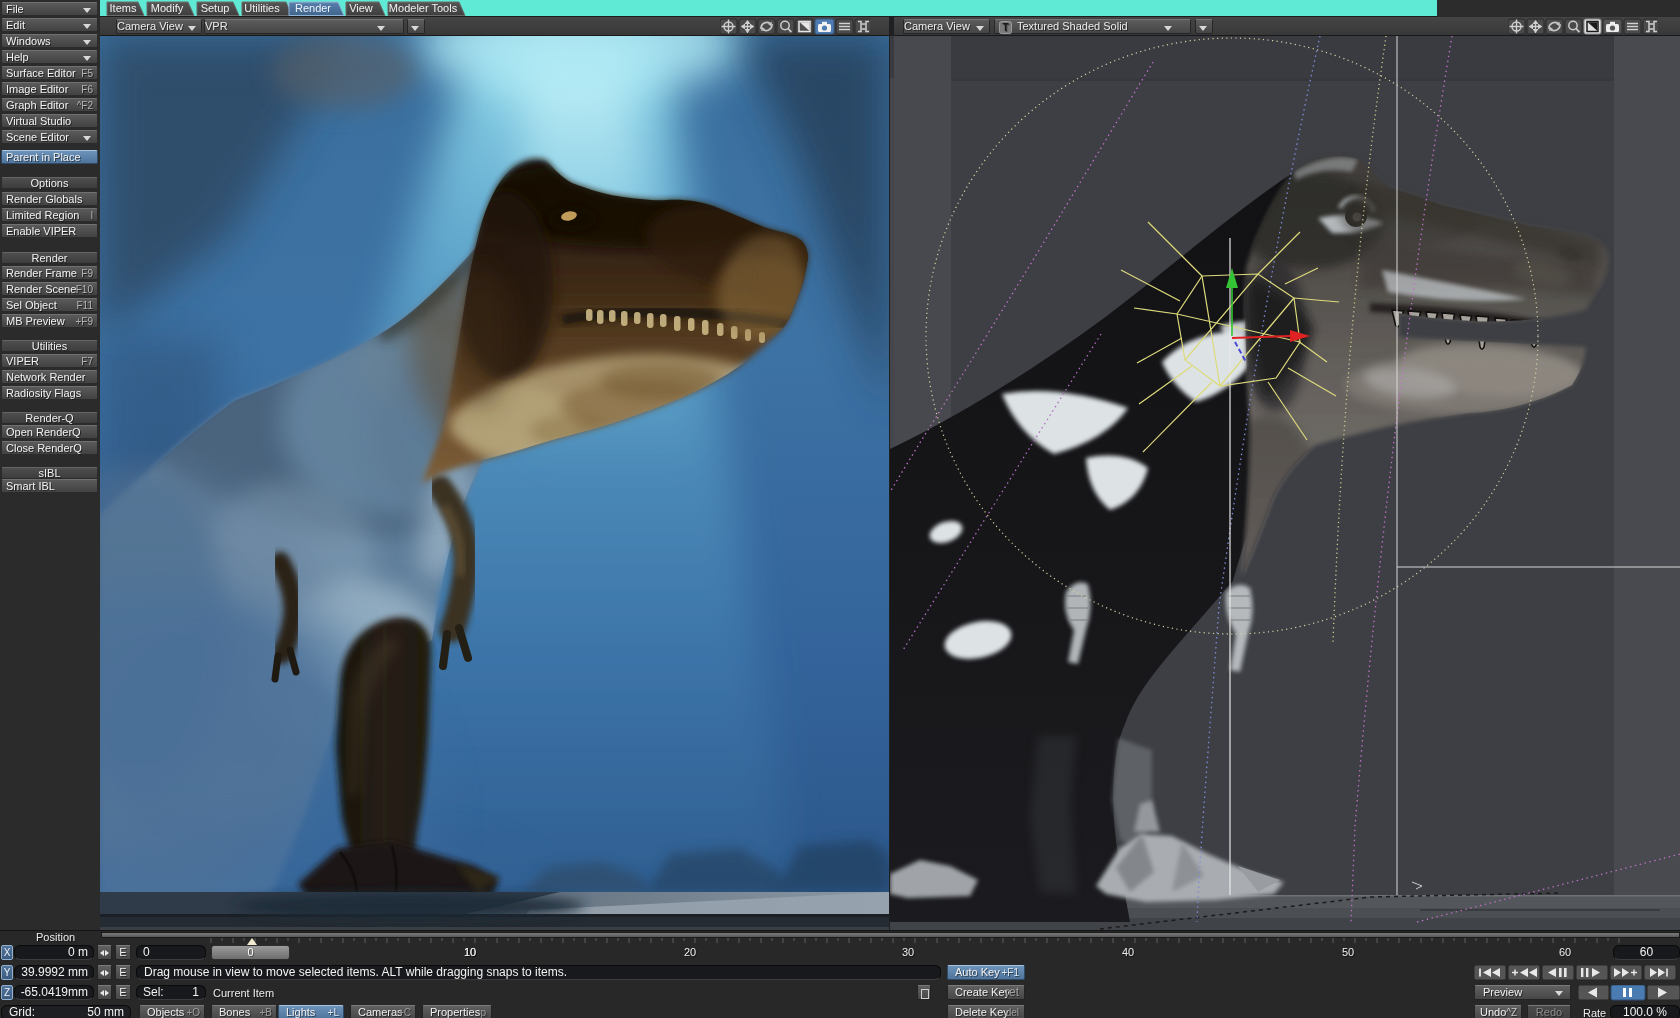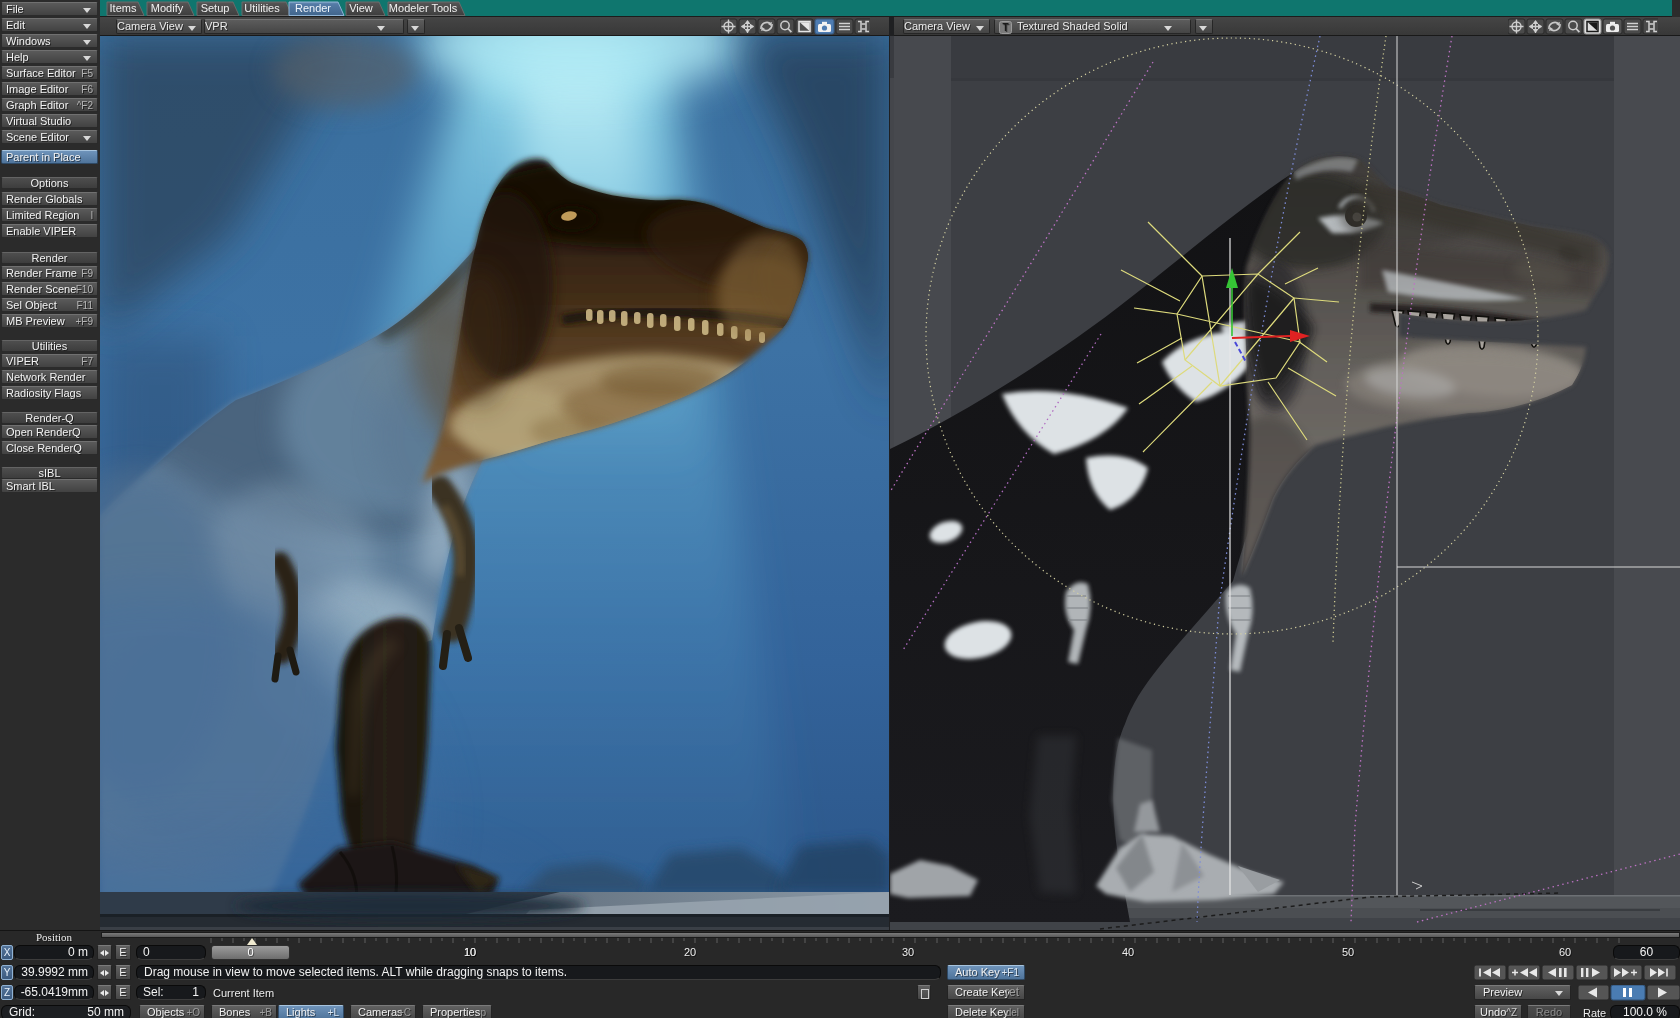--- a/index.html
+++ b/index.html
@@ -10,21 +10,21 @@
 .dd{position:absolute;right:6px;top:5px;width:0;height:0;border-left:4px solid transparent;border-right:4px solid transparent;border-top:5px solid #d8d8d8;}
 .blu{background:linear-gradient(#6e93ba,#4f749b)!important;border-color:#2f4a66!important;border-top-color:#a7c4de!important;}
 .hbtn{position:absolute;height:15px;box-sizing:border-box;background:linear-gradient(#5c5c5c,#454545);border:1px solid #262626;border-top-color:#757575;border-radius:2px;color:#ececec;font-size:11px;line-height:13px;text-shadow:1px 1px 0 rgba(0,0,0,.5);white-space:nowrap;}
 .fld{position:absolute;box-sizing:border-box;background:#17191c;border:1px solid #0a0a0a;border-bottom-color:#3c3c3c;border-radius:6px;color:#f2f2f2;font-size:12px;line-height:13px;white-space:nowrap;}
 .bbtn{position:absolute;box-sizing:border-box;background:linear-gradient(#606060,#474747);border:1px solid #232323;border-top-color:#7a7a7a;border-radius:2px;color:#f0f0f0;font-size:11px;line-height:13px;text-shadow:1px 1px 0 rgba(0,0,0,.5);white-space:nowrap;}
 .xyz{position:absolute;box-sizing:border-box;width:12px;height:15px;background:linear-gradient(#54749a,#3c5a7e);border:1px solid #8fb2d4;border-radius:2px;color:#e8f2fc;font-size:10px;line-height:13px;text-align:center;}
 .lbl{position:absolute;color:#ececec;font-size:11px;white-space:nowrap;text-shadow:1px 1px 0 rgba(0,0,0,.5);}
 </style></head>
 <body>
 <div id="root">
-<div class="a" style="left:0;top:0;width:1672px;height:17px;background:#0f766e;border-bottom:1px solid #1c1c1c;box-sizing:border-box;">
+<div class="a" style="left:0;top:0;width:1437px;height:17px;background:#5eead4;border-bottom:1px solid #1c1c1c;box-sizing:border-box;">
 <svg width="1680" height="17" style="position:absolute;left:0;top:0">
 <defs>
 <linearGradient id="tg" x1="0" y1="0" x2="0" y2="1">
             <stop offset="0" stop-color="#5c5c5c"></stop>
             <stop offset="0.12" stop-color="#525252"></stop>
             <stop offset="1" stop-color="#3e3e3e"></stop>
           </linearGradient>
 <linearGradient id="tgs" x1="0" y1="0" x2="0" y2="1">
             <stop offset="0" stop-color="#6d93b9"></stop>
             <stop offset="0.15" stop-color="#547ba6"></stop>
@@ -434,21 +434,21 @@
 <path d="M290,265 L231,234 M287,278 L244,272 M292,302 L247,327 M302,330 L249,368 M322,346 L253,416 M312,240 L258,186 M395,248 L428,232 M404,262 L449,266 M408,305 L437,326 M398,332 L446,360 M378,346 L417,404 M368,238 L410,196"></path>
 </g>
 
 <path d="M342,300 L342,250" stroke="#35c435" stroke-width="1.6"></path>
 <path d="M336,252 L348,252 L342,232 Z" fill="#35c435"></path>
 <path d="M342,302 L400,300" stroke="#e02222" stroke-width="2"></path>
 <path d="M400,294 L400,306 L420,300 Z" fill="#e02222"></path>
 <path d="M345,306 L356,326" stroke="#4848d8" stroke-width="2" stroke-dasharray="5,3"></path>
 </svg>
 <div class="a" style="left:0;top:930px;width:1680px;height:88px;background:#282828;border-top:1px solid #141414;box-sizing:border-box;">
-<div class="lbl" style="left:36px;top:0px;font-family:Liberation Serif, serif;">Position</div>
+<div class="lbl" style="left:36px;top:0px;">Position</div>
 <div class="a" style="left:101px;top:1px;width:1579px;height:6px;background:linear-gradient(#7a7a7a,#585858);border:1px solid #1a1a1a;box-sizing:border-box;"></div>
 <svg width="1480" height="24" style="position:absolute;left:200px;top:6px">
 <g stroke="#5f5f5f" stroke-width="1">
 <path d="M11,1 v5 M22,1 v3 M33,1 v5 M44,1 v3 M55,1 v5 M66,1 v3 M77,1 v5 M88,1 v3 M99,1 v5 M110,1 v3 M121,1 v5 M132,1 v3 M143,1 v5 M154,1 v3 M165,1 v5 M176,1 v3 M187,1 v5 M198,1 v3 M209,1 v5 M220,1 v3 M231,1 v5 M242,1 v3 M253,1 v5 M264,1 v3 M275,1 v5 M286,1 v3 M297,1 v5 M308,1 v3 M319,1 v5 M330,1 v3 M341,1 v5 M352,1 v3 M363,1 v5 M374,1 v3 M385,1 v5 M396,1 v3 M407,1 v5 M418,1 v3 M429,1 v5 M440,1 v3 M451,1 v5 M462,1 v3 M473,1 v5 M484,1 v3 M495,1 v5 M506,1 v3 M517,1 v5 M528,1 v3 M539,1 v5 M550,1 v3 M561,1 v5 M572,1 v3 M583,1 v5 M594,1 v3 M605,1 v5 M616,1 v3 M627,1 v5 M638,1 v3 M649,1 v5 M660,1 v3 M671,1 v5 M682,1 v3 M693,1 v5 M704,1 v3 M715,1 v5 M726,1 v3 M737,1 v5 M748,1 v3 M759,1 v5 M770,1 v3 M781,1 v5 M792,1 v3 M803,1 v5 M814,1 v3 M825,1 v5 M836,1 v3 M847,1 v5 M858,1 v3 M869,1 v5 M880,1 v3 M891,1 v5 M902,1 v3 M913,1 v5 M924,1 v3 M935,1 v5 M946,1 v3 M957,1 v5 M968,1 v3 M979,1 v5 M990,1 v3 M1001,1 v5 M1012,1 v3 M1023,1 v5 M1034,1 v3 M1045,1 v5 M1056,1 v3 M1067,1 v5 M1078,1 v3 M1089,1 v5 M1100,1 v3 M1111,1 v5 M1122,1 v3 M1133,1 v5 M1144,1 v3 M1155,1 v5 M1166,1 v3 M1177,1 v5 M1188,1 v3 M1199,1 v5 M1210,1 v3 M1221,1 v5 M1232,1 v3 M1243,1 v5 M1254,1 v3 M1265,1 v5 M1276,1 v3 M1287,1 v5 M1298,1 v3 M1309,1 v5 M1320,1 v3 M1331,1 v5 M1342,1 v3 M1353,1 v5 M1364,1 v3 M1375,1 v5 M1386,1 v3 M1397,1 v5 M1408,1 v3 M1419,1 v5"></path>
 </g>
 </svg>
 <div class="lbl" style="left:464px;top:15px;">10</div>
 <div class="lbl" style="left:464px;top:15px;">10</div>
 <div class="lbl" style="left:684px;top:15px;">20</div>
 <div class="lbl" style="left:902px;top:15px;">30</div>

